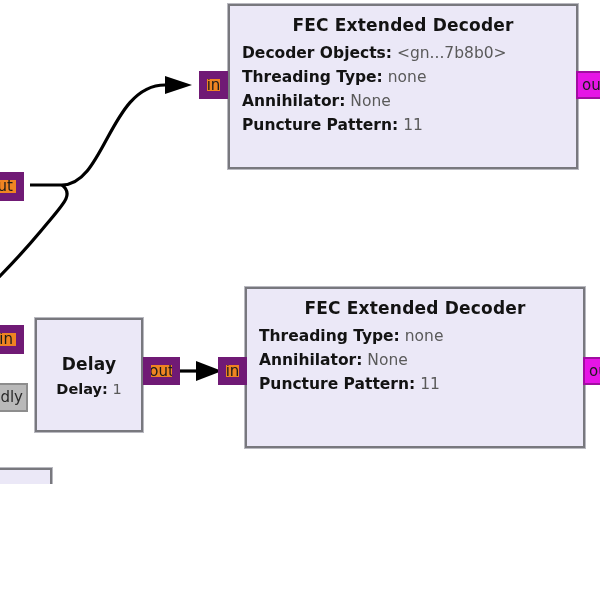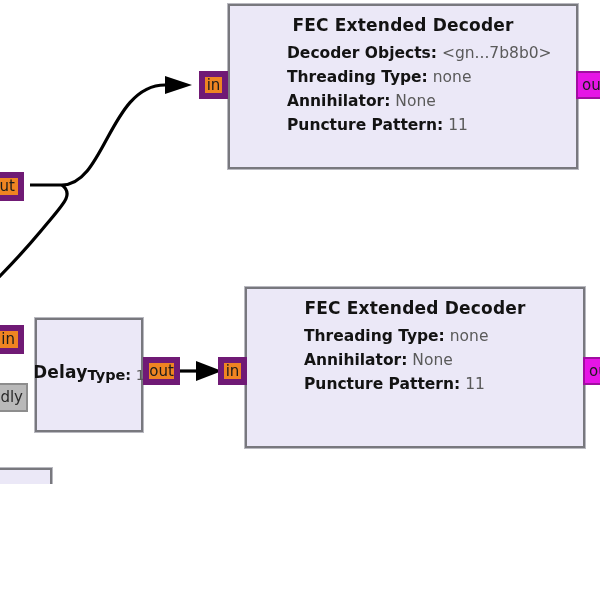--- a/index.html
+++ b/index.html
@@ -55,27 +55,26 @@
   .decoder {
     padding: 9px 12px 8px 12px;
   }
   .decoder .block-title {
     font-size: 17px;
     margin-bottom: 6px;
   }
   .decoder .param {
     font-size: 15.5px;
     line-height: 24px;
-    margin-left: 45px;
   }
 
   
   .delay-block {
     display: flex;
-    flex-direction: row;
+    flex-direction: column;
     align-items: center;
     justify-content: center;
     padding: 4px 6px;
   }
   .delay-block .block-title {
     font-size: 17px;
     margin-bottom: 7px;
   }
   .delay-block .param {
     font-size: 14.5px;
@@ -101,21 +100,21 @@
     align-items: center;
     justify-content: center;
     font-size: 15px;
     line-height: 1;
     color: #1b1b1b;
     overflow: hidden;
     white-space: nowrap;
   }
   .port-stream {
     background: #ef8422;
-    border: 6px solid #701a75;
+    border: 8px solid #701a75;
   }
   .port-msg {
     background: #b9b9b9;
     border: 2px solid #8d8d8d;
     color: #2a2a2a;
   }
   .port-out-magenta {
     background: #e615e6;
     border: 2px solid #a10ea1;
     color: #1b1b1b;
@@ -195,21 +194,21 @@
     <span>in</span>
   </div>
 
   <div class="port port-out-magenta clip-right" style="left:583px; top:357px; width:17px; height:28px;">
     <span>out</span>
   </div>
 
   <div class="block delay-block" style="left:35px; top:318px; width:108px; height:114px;">
     <div class="block-title">Delay</div>
     <div class="param">
-      <b>Type:</b>
+      <b>Delay:</b>
       <span>1</span>
     </div>
   </div>
 
   <div class="port port-stream" style="left:143px; top:357px; width:37px; height:28px;">
     <span>out</span>
   </div>
 
   <div class="port port-stream clip-left" style="left:-8px; top:172px; width:32px; height:29px;">
     <span>out</span>

